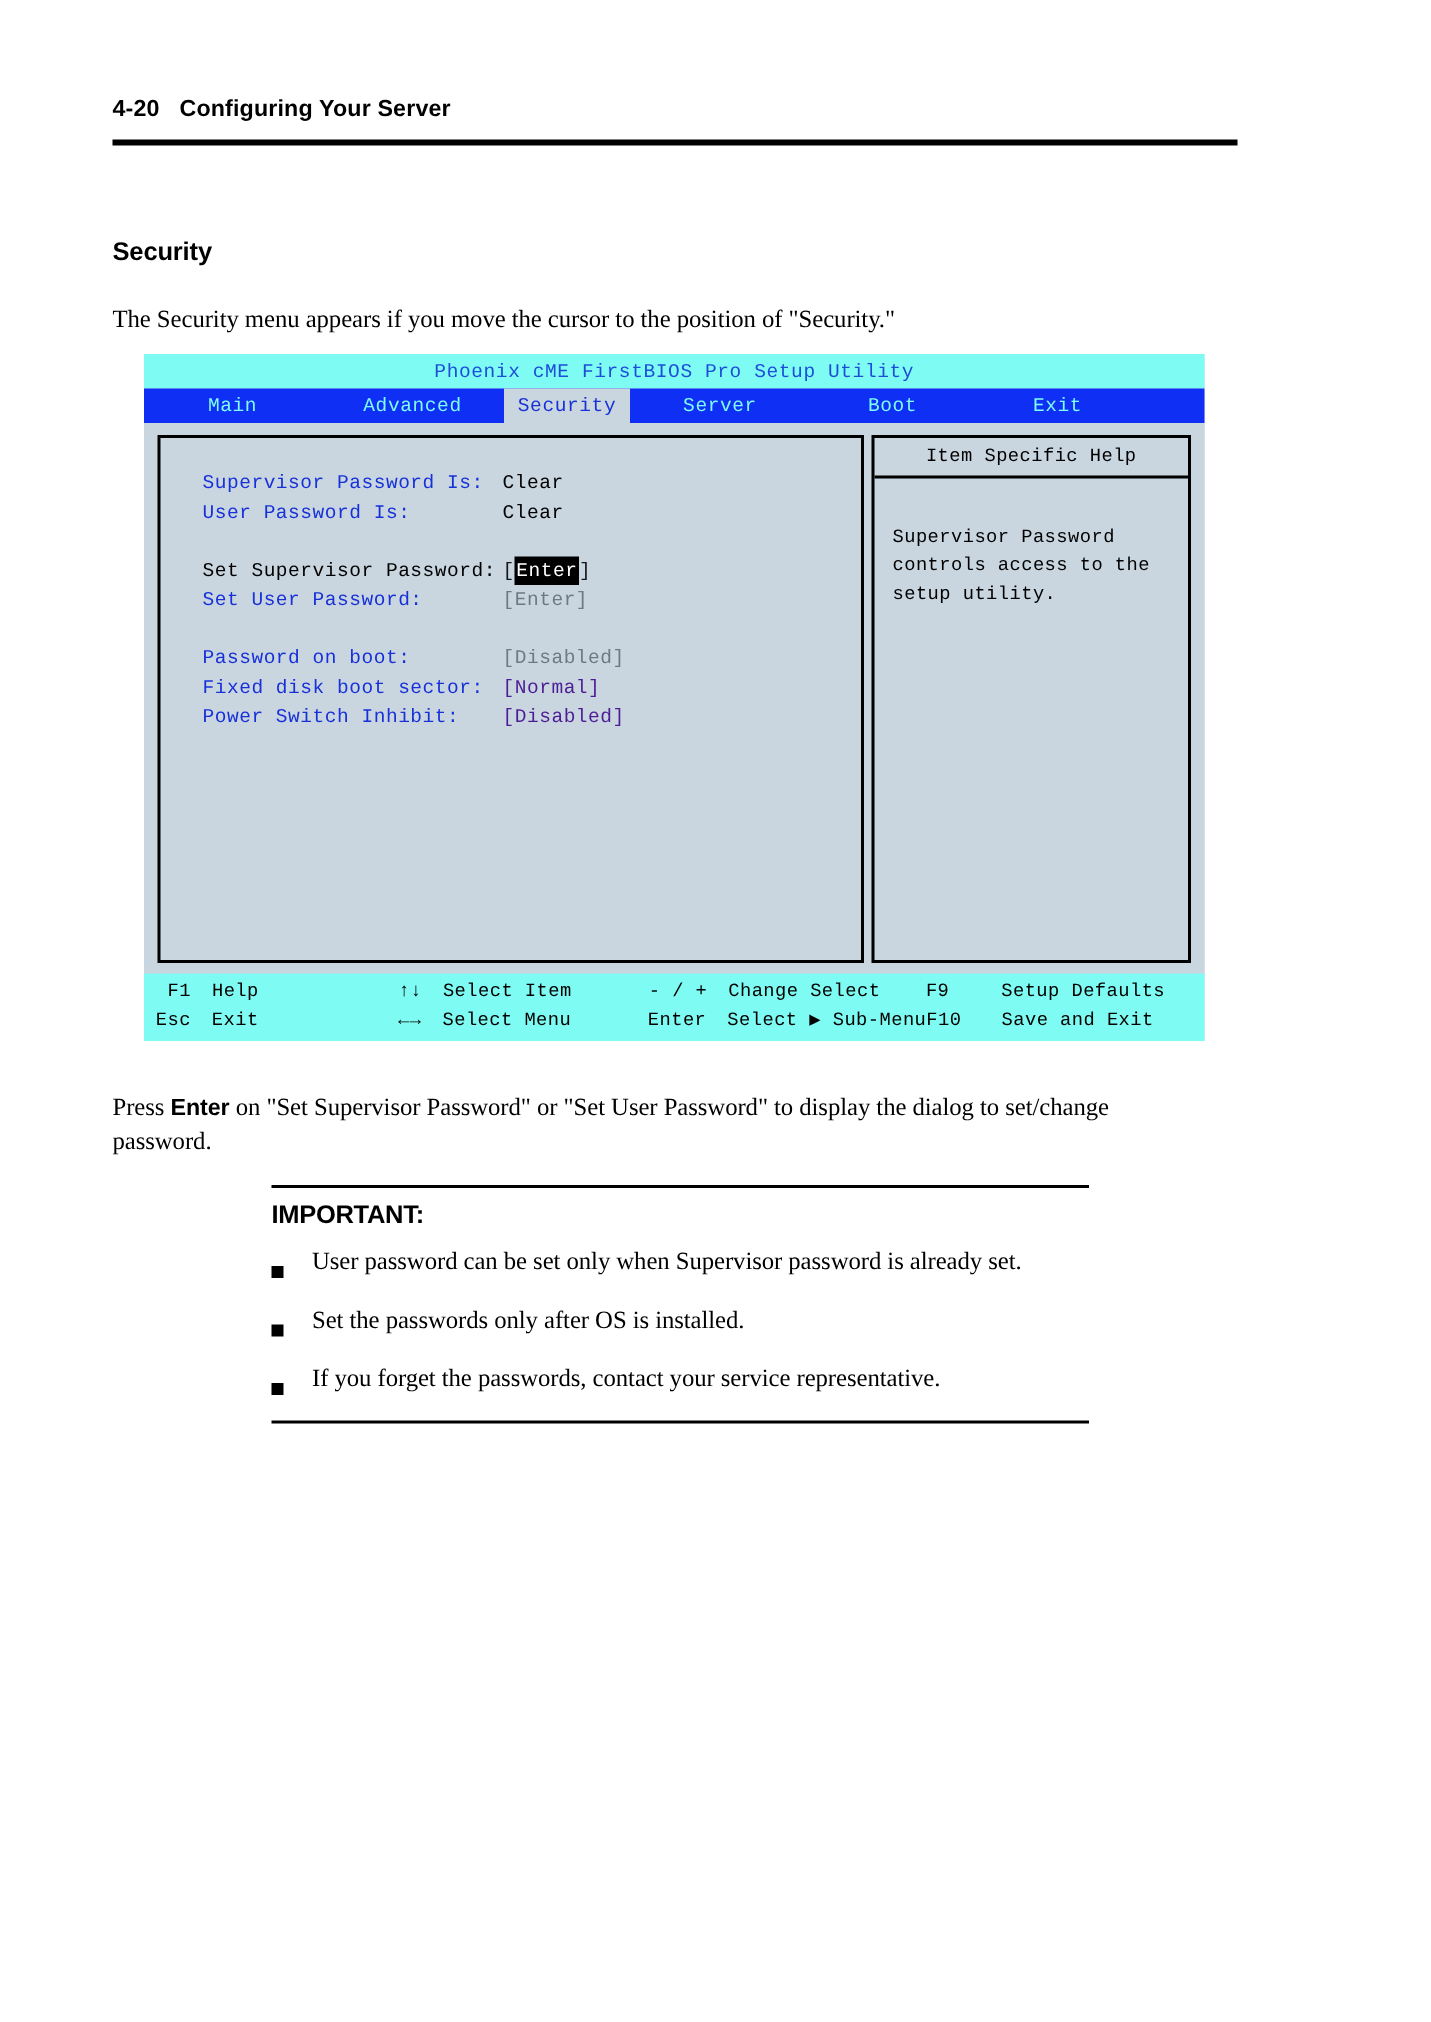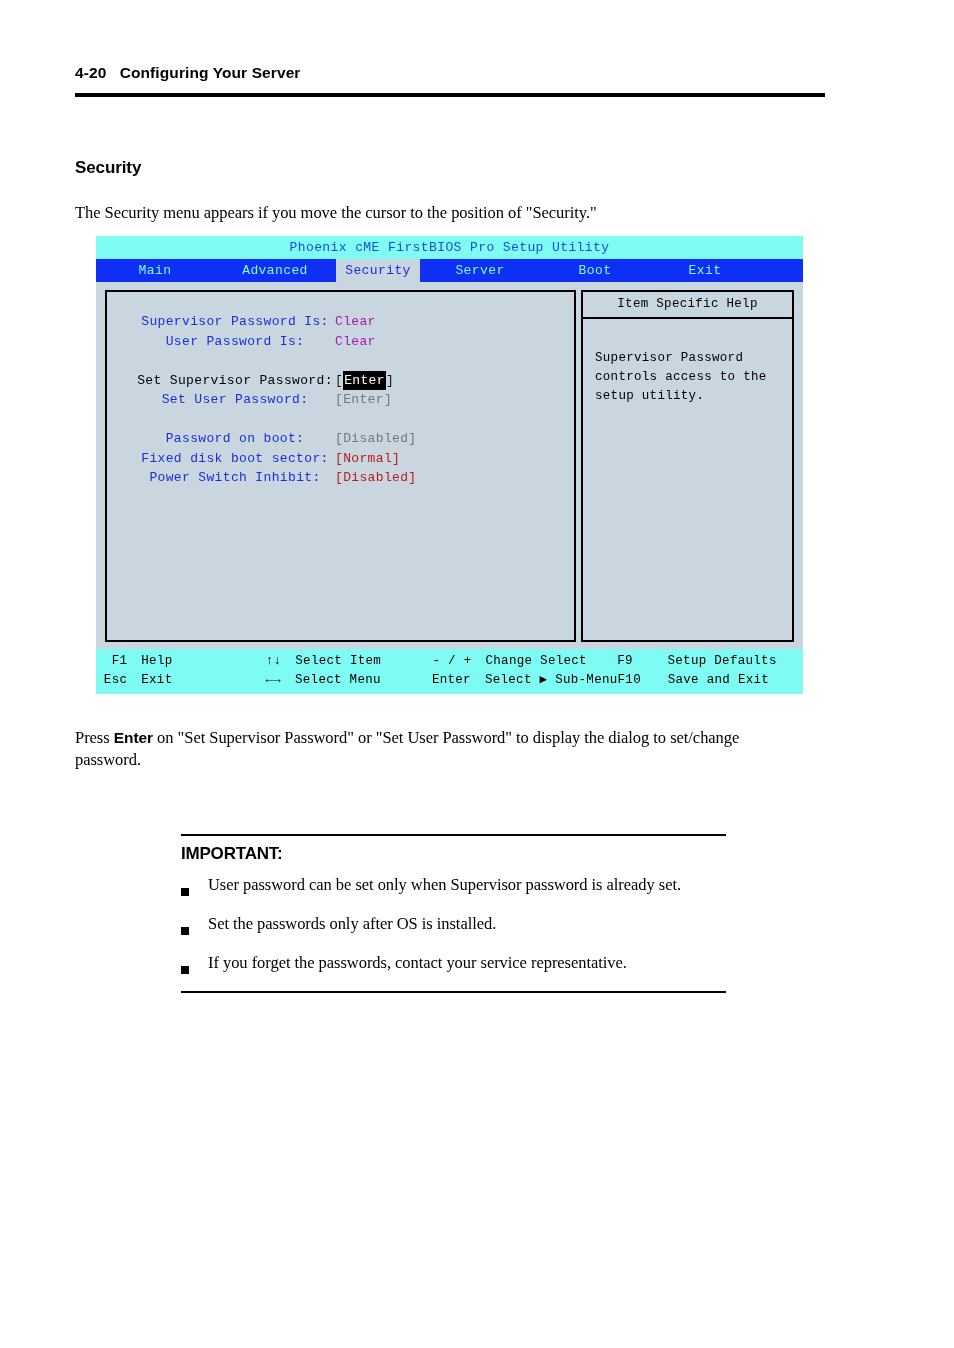--- a/index.html
+++ b/index.html
@@ -132,28 +132,27 @@
     line-height: 19px;
     letter-spacing: 0.3px;
   }
 
   .opt-row {
     font-size: 13px;
     line-height: 19.5px;
     letter-spacing: 0.35px;
     white-space: pre;
     display: flex;
-    text-align: center;
   }
   .opt-row .lbl { display: inline-block; width: 200px; }
   .opt-blue  { color: #1730d8; }
   .opt-black { color: #000000; }
   .val-gray  { color: #6d7a84; }
-  .val-dark  { color: #b91c1c; }
-  .val-blue  { color: #a21caf; }
+  .val-dark  { color: #4c1d95; }
+  .val-blue  { color: #000000; }
   .spacer-row { height: 19.5px; }
 
   .bracket { color: #15181b; }
   .hl {
     background: #000;
     color: #ffffff;
     padding: 0 1px;
   }
 
   .bios-footer {
@@ -192,21 +191,20 @@
     font-weight: bold;
     font-size: 15.5px;
   }
 
   
   .important-box {
     position: absolute;
     left: 181px;
     top: 790px;
     width: 545px;
-    margin-top: 44px;
   }
   .imp-rule-top { height: 2px; background: #000; }
   .imp-rule-bottom { height: 2px; background: #000; margin-top: 5px; }
   .imp-title {
     font-family: "Liberation Sans", sans-serif;
     font-weight: bold;
     font-size: 17px;
     margin: 8px 0 10px 0;
     letter-spacing: -0.2px;
   }

